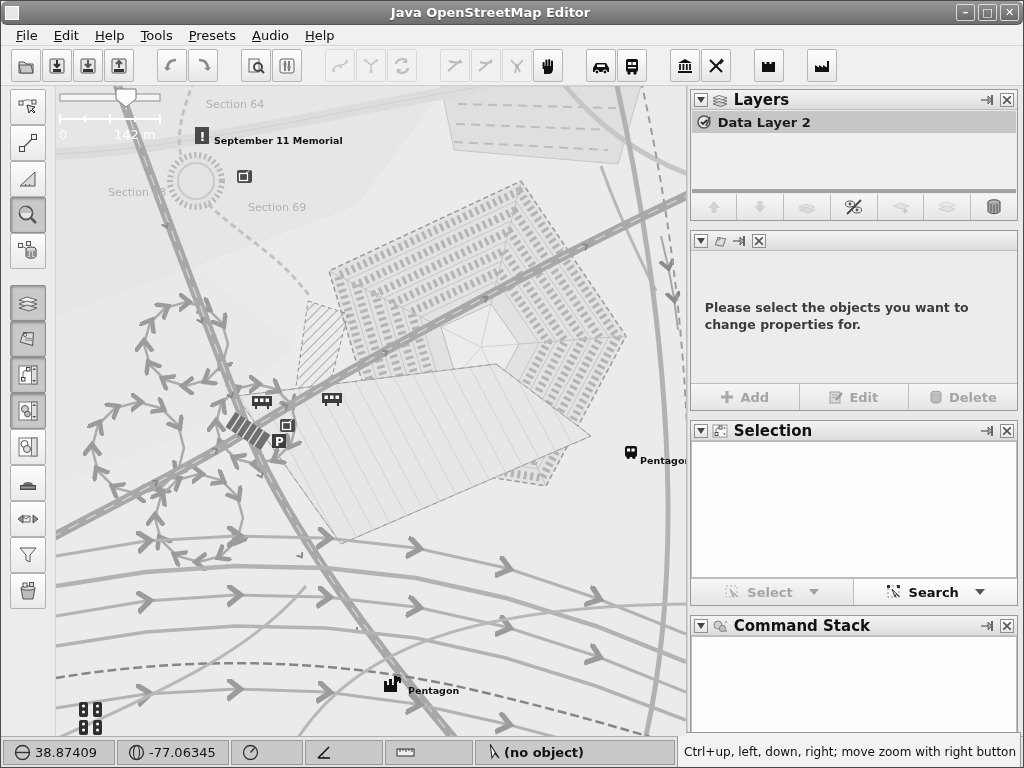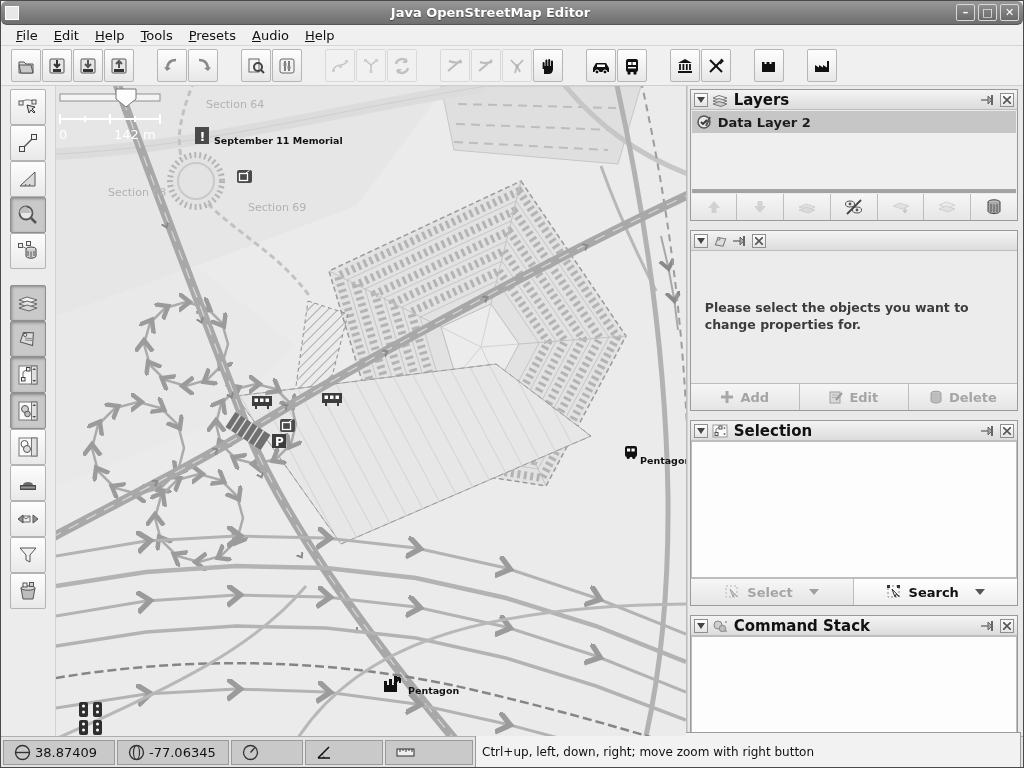--- a/index.html
+++ b/index.html
@@ -816,14 +816,20 @@
       </svg>
     <span></span>
   </div>
   <div class="sfield" style="width:88px;">
     <svg width="19" height="12">
         <rect x="1" y="3" width="17" height="7" fill="#eee" stroke="#333"></rect>
         <path d="M4 3v3M7 3v2M10 3v3M13 3v2M16 3v3" stroke="#333"></path>
       </svg>
     <span></span>
   </div>
+  <div class="sfield" style="width:200px; font-weight:bold;">
+    <svg width="14" height="16">
+        <path d="M3 1l4 13 2-5 5 4z" fill="#fff" stroke="#222" transform="rotate(10 7 8)"></path>
+      </svg>
+    <span>(no object)</span>
+  </div>
   <div class="shelp">Ctrl+up, left, down, right; move zoom with right button</div>
 </div>
 
 </body></html>

